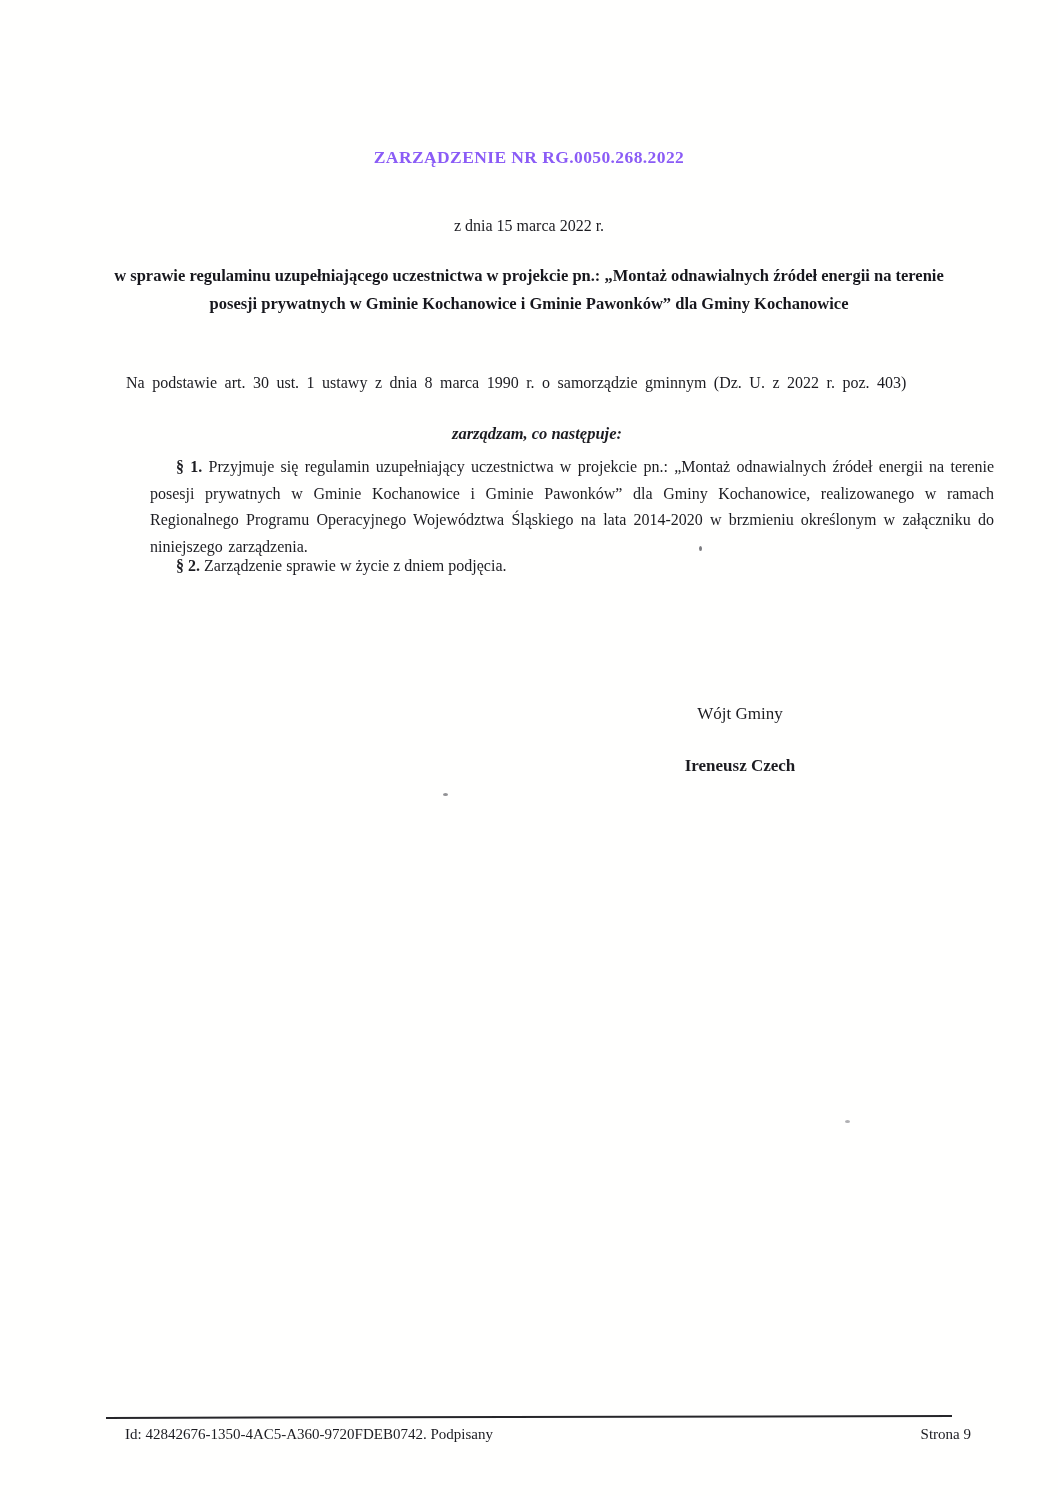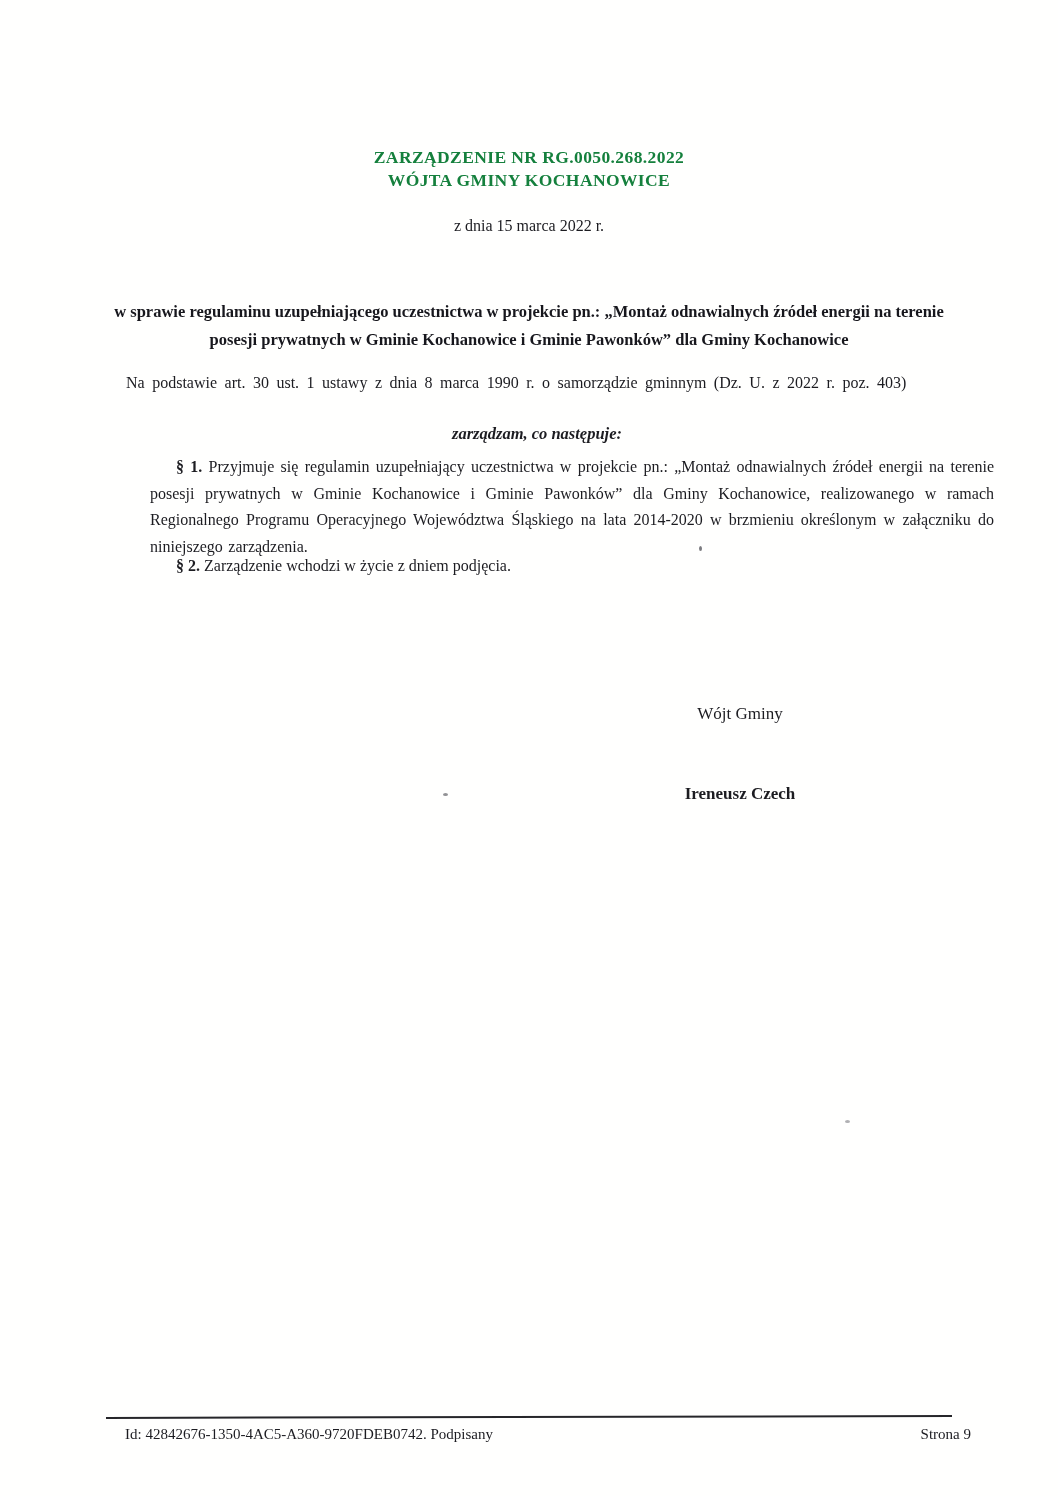--- a/index.html
+++ b/index.html
@@ -17,39 +17,38 @@
   }
   .title-block {
     position: absolute;
     top: 146px; left: 0;
     width: 100%;
     text-align: center;
     font-weight: bold;
     font-size: 17.5px;
     line-height: 23px;
     letter-spacing: 0.4px;
-    color: #15803d;
+    color: #8b5cf6;
   }
   .date-line {
     position: absolute;
     top: 217px; left: 0;
     width: 100%;
     text-align: center;
     font-size: 16px;
   }
   .subject {
     position: absolute;
     top: 262px; left: 99px;
     width: 860px;
     text-align: center;
     font-weight: bold;
     font-size: 16.5px;
     line-height: 27.5px;
     color: #17171d;
-    margin-top: 36px;
   }
   .legal {
     position: absolute;
     top: 370px; left: 108px;
     width: 844px;
     text-align: justify;
     text-indent: 18px;
     font-size: 16px;
     line-height: 26px;
     word-spacing: 3.5px;
@@ -76,21 +75,21 @@
   .sec1 { top: 454px; word-spacing: 1.5px; }
   .sec2 { top: 553px; text-align: left; }
   .sec-num { font-weight: bold; }
   .signature {
     position: absolute;
     top: 684px; left: 610px;
     width: 260px;
     text-align: center;
   }
   .sig-role { font-size: 17px; margin-top: 20px; }
-  .sig-name { margin-top: 60px; font-weight: bold; font-size: 17px; }
+  .sig-name { margin-top: 32px; font-weight: bold; font-size: 17px; }
   .footer-rule {
     position: absolute;
     top: 1416px; left: 106px;
     width: 846px; height: 2px;
     background: #26262a;
     transform: rotate(-0.12deg);
   }
   .footer-row {
     position: absolute;
     top: 1426px; left: 106px;
@@ -106,39 +105,38 @@
   .speck2 { top: 793px; left: 443px; width: 5px; height: 3px; background: #6e6e72; opacity: .75; }
   .speck3 { top: 1120px; left: 845px; width: 5px; height: 3px; background: #8f8f93; opacity: .7; }
 </style>
 </head>
 <body>
 
 <div class="page">
 
   <header class="title-block">
     <div>ZARZĄDZENIE NR RG.0050.268.2022</div>
-    <div>WÓJTA GMINY KOCHANOWICE</div>
   </header>
 
   <div class="date-line">z dnia 15 marca 2022 r.</div>
 
   <div class="subject">w sprawie regulaminu uzupełniającego uczestnictwa w projekcie pn.: „Montaż odnawialnych źródeł energii na terenie posesji prywatnych w Gminie Kochanowice i Gminie Pawonków” dla Gminy Kochanowice</div>
 
   <p class="legal">Na podstawie art. 30 ust. 1 ustawy z dnia 8 marca 1990 r. o samorządzie gminnym (Dz. U. z 2022 r. poz. 403)</p>
 
   <div class="ordain">zarządzam, co następuje:</div>
 
   <p class="section sec1">
     <span class="sec-num">§ 1.</span>
     <span>Przyjmuje się regulamin uzupełniający uczestnictwa w projekcie pn.: „Montaż odnawialnych źródeł energii na terenie posesji prywatnych w Gminie Kochanowice i Gminie Pawonków” dla Gminy Kochanowice, realizowanego w ramach Regionalnego Programu Operacyjnego Województwa Śląskiego na lata 2014-2020 w brzmieniu określonym w załączniku do niniejszego zarządzenia.</span>
   </p>
 
   <p class="section sec2">
     <span class="sec-num">§ 2.</span>
-    <span>Zarządzenie wchodzi w życie z dniem podjęcia.</span>
+    <span>Zarządzenie sprawie w życie z dniem podjęcia.</span>
   </p>
 
   <div class="signature">
     <div class="sig-role">Wójt Gminy</div>
     <div class="sig-name">Ireneusz Czech</div>
   </div>
 
   <div class="speck speck1"></div>
   <div class="speck speck2"></div>
   <div class="speck speck3"></div>

